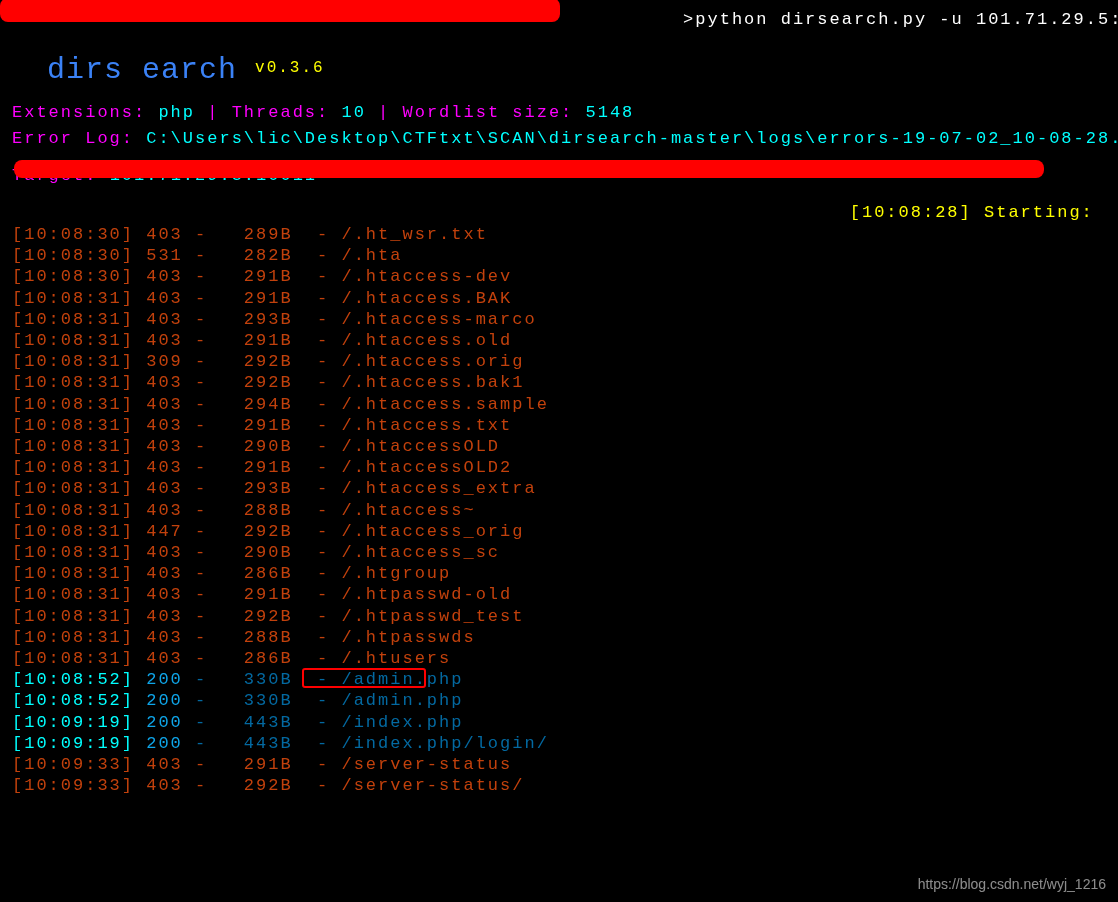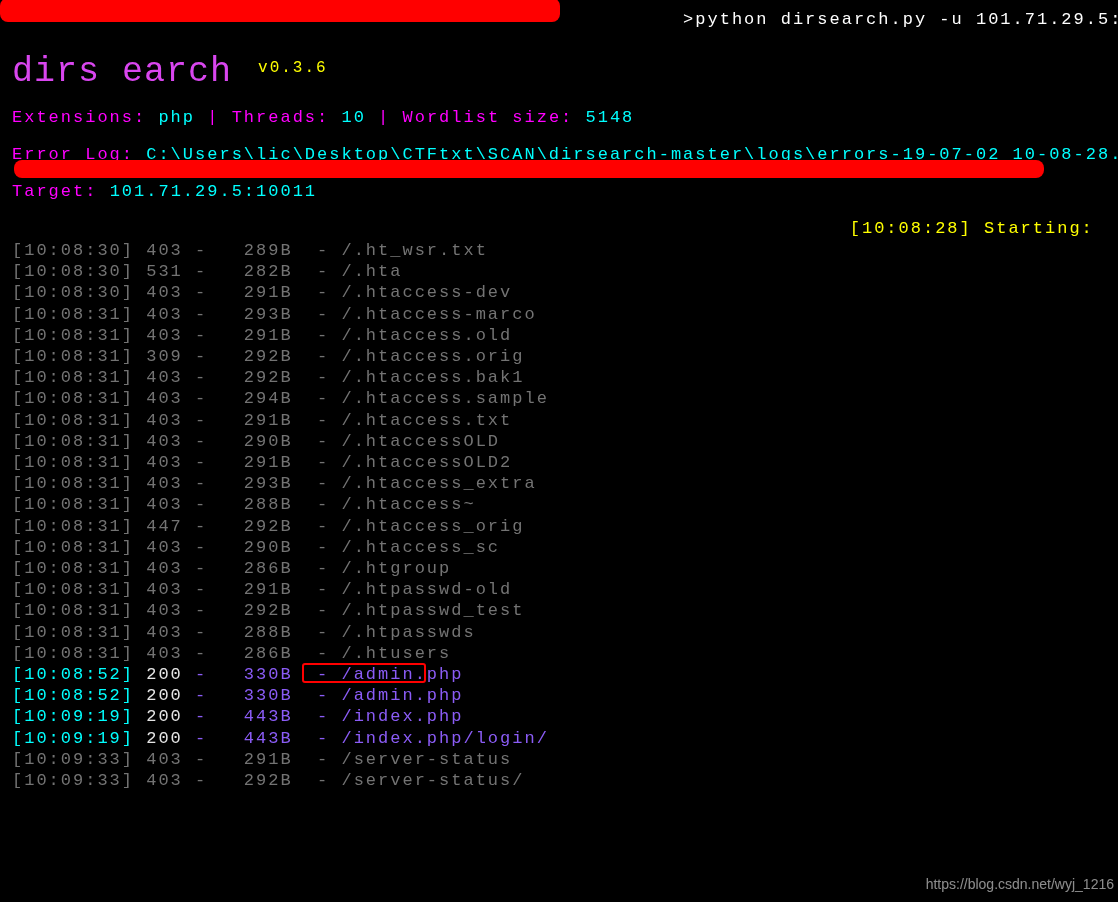--- a/index.html
+++ b/index.html
@@ -35,48 +35,49 @@
       position: absolute;
       top: 160px; left: 14px;
       width: 1030px; height: 18px;
       background: #ff0000;
       border-radius: 8px;
       z-index: 5;
     }
     .cmdline { color: #fff; margin-bottom: 26px; white-space: pre; }
     .banner-row { display: flex; align-items: flex-start; margin-bottom: 18px; }
     .banner {
-      color: #d946ef;
-      font-size: 35px;
+      color: #3b82f6;
+      font-size: 30px;
       letter-spacing: 1px;
       line-height: 1;
+      margin-left: 35px;
     }
-    .version { color: #ffff00; margin-left: 26px; font-size: 16px; margin-top: 4px; text-align: right; }
-    .meta-line { margin-bottom: 18px; white-space: pre; }
+    .version { color: #ffff00; margin-left: 18px; font-size: 16px; margin-top: 4px; text-align: right; }
+    .meta-line { margin-bottom: 7px; white-space: pre; }
     .cyan { color: #00ffff; }
     .magenta { color: #ff00ff; }
     .yellow { color: #ffff00; }
-    .white { color: #8b5cf6; }
-    .darkblue { color: #737373; }
-    .green { color: #e5e5e5; text-align: center; }
+    .white { color: #0369a1; }
+    .darkblue { color: #c2410c; }
+    .green { color: #0ea5e9; text-align: center; }
     .errlog { margin-bottom: 18px; white-space: pre; }
     .target { margin-bottom: 18px; white-space: pre; }
     .starting { white-space: pre; text-align: right; }
     .rows { margin-top: 2px; }
     .row { white-space: pre; line-height: 21.2px; position: relative; }
     .highlight-box {
       position: absolute;
       border: 2px solid #ff0000;
       border-radius: 3px;
       pointer-events: none;
     }
     .watermark {
       position: absolute;
       bottom: 10px;
-      right: 4px;
+      right: 12px;
       color: rgba(255,255,255,0.55);
       font-family: Arial, sans-serif;
       font-size: 14px;
       letter-spacing: 0;
     }
   </style>
 </head>
 <body>
 
 <div class="redact1"></div>
@@ -95,20 +96,21 @@
 <div class="errlog"><span class="magenta">Error Log: </span><span class="cyan">C:\Users\lic\Desktop\CTFtxt\SCAN\dirsearch-master\logs\errors-19-07-02_10-08-28.log</span></div>
 
 <div class="target"><span class="magenta">Target: </span><span class="cyan">101.71.29.5:10011</span></div>
 
 <div class="starting"><span class="yellow">[10:08:28]</span><span class="yellow"> Starting: </span></div>
 
 <div class="rows" id="rows">
     <div class="row"><span class="darkblue">[10:08:30] 403 -   289B  - /.ht_wsr.txt</span></div>
     <div class="row"><span class="darkblue">[10:08:30] 531 -   282B  - /.hta</span></div>
     <div class="row"><span class="darkblue">[10:08:30] 403 -   291B  - /.htaccess-dev</span></div>
+    <div class="row"><span class="darkblue">[10:08:31] 403 -   291B  - /.htaccess.BAK</span></div>
     <div class="row"><span class="darkblue">[10:08:31] 403 -   293B  - /.htaccess-marco</span></div>
     <div class="row"><span class="darkblue">[10:08:31] 403 -   291B  - /.htaccess.old</span></div>
     <div class="row"><span class="darkblue">[10:08:31] 309 -   292B  - /.htaccess.orig</span></div>
     <div class="row"><span class="darkblue">[10:08:31] 403 -   292B  - /.htaccess.bak1</span></div>
     <div class="row"><span class="darkblue">[10:08:31] 403 -   294B  - /.htaccess.sample</span></div>
     <div class="row"><span class="darkblue">[10:08:31] 403 -   291B  - /.htaccess.txt</span></div>
     <div class="row"><span class="darkblue">[10:08:31] 403 -   290B  - /.htaccessOLD</span></div>
     <div class="row"><span class="darkblue">[10:08:31] 403 -   291B  - /.htaccessOLD2</span></div>
     <div class="row"><span class="darkblue">[10:08:31] 403 -   293B  - /.htaccess_extra</span></div>
     <div class="row"><span class="darkblue">[10:08:31] 403 -   288B  - /.htaccess~</span></div>

